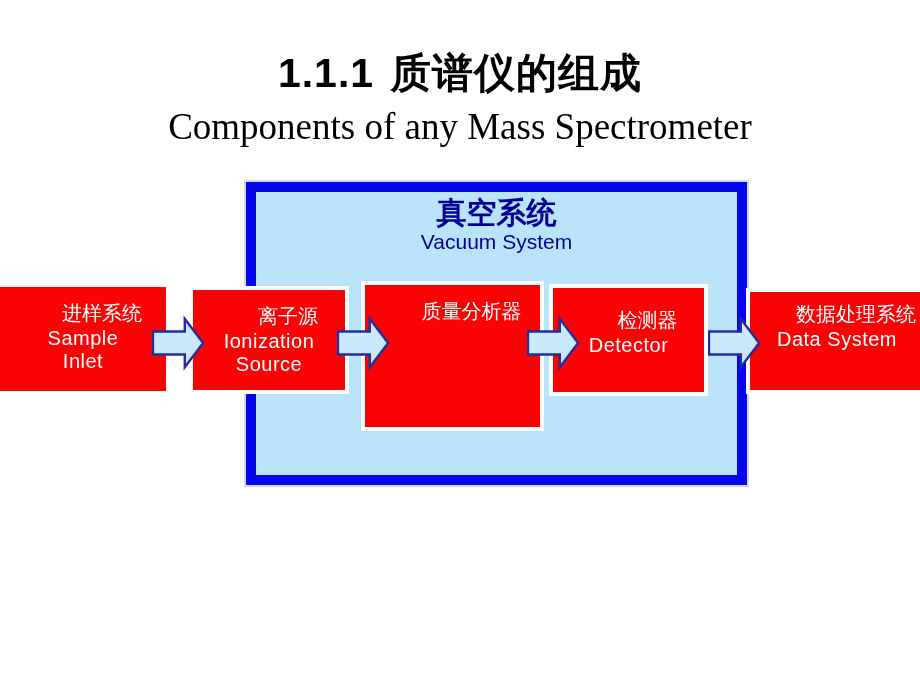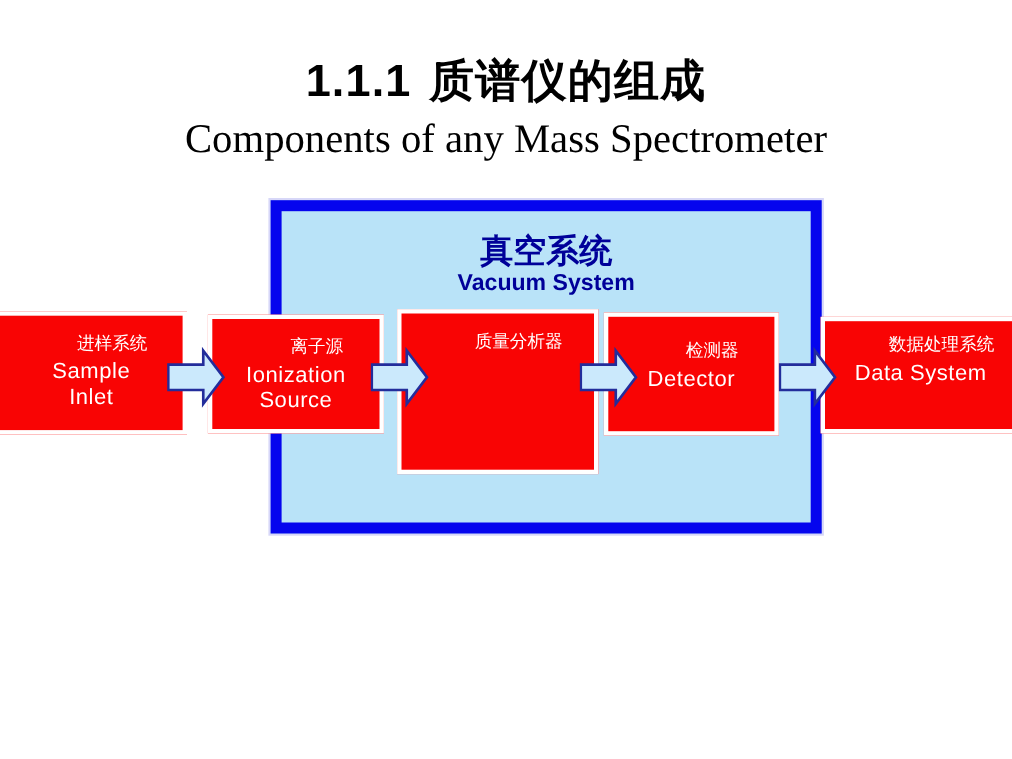--- a/index.html
+++ b/index.html
@@ -29,34 +29,34 @@
   }
   .vacuum-box{
     position:absolute;left:246px;top:182px;width:501px;height:303px;
     box-sizing:border-box;
     border:10px solid var(--blue-border);
     background:var(--vacuum-fill);
     box-shadow:0 0 0 2px #d7d7f8;
     text-align:center;
   }
   .vac-cn{
-    margin-top:20px;font-size:30px;line-height:34px;color:var(--navy);
+    margin-top:4px;font-size:30px;line-height:34px;color:var(--navy);
     font-family:"Liberation Serif","DejaVu Serif",serif;font-weight:bold;
   }
   .vac-en{
     font-size:21px;line-height:24px;color:var(--navy);
-    font-family:"Liberation Sans","DejaVu Sans",sans-serif;font-weight:bold;
+    font-family:"Liberation Sans","DejaVu Sans",sans-serif;font-weight:normal;
   }
   .fbox{
     position:absolute;box-sizing:border-box;
     background:var(--red);border:4px solid #ffffff;
     text-align:center;color:#fff;
   }
   .fbox .cn{
-    font-size:16px;line-height:28px;
+    font-size:20px;line-height:28px;
     font-family:"Liberation Serif","DejaVu Serif",serif;
     padding-left:38px;
   }
   .fbox .en{
     font-size:20px;line-height:23px;font-weight:normal;letter-spacing:0.5px;
     font-family:"Liberation Sans","DejaVu Sans",sans-serif;
     white-space:pre-line;
   }
   .b1{left:-4px;top:283px;width:174px;height:112px;padding-top:12px;}
   .b2{left:189px;top:286px;width:160px;height:108px;padding-top:12px;}

